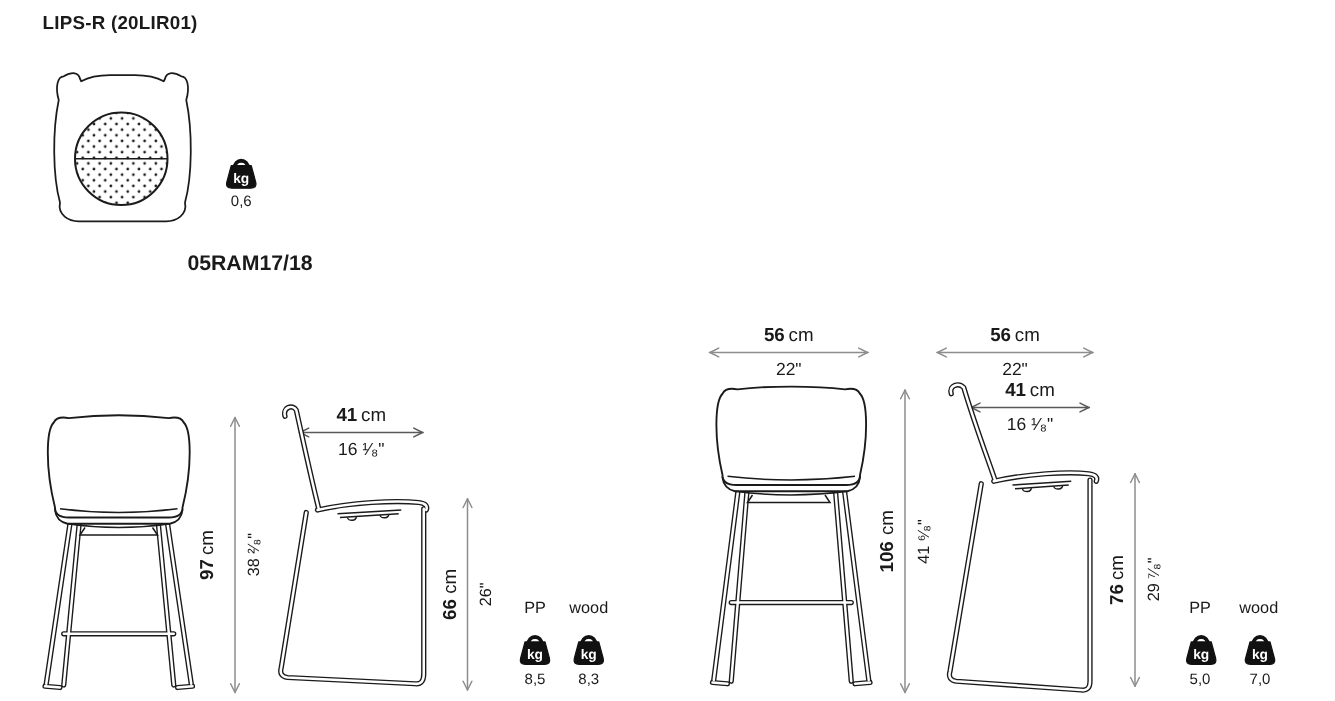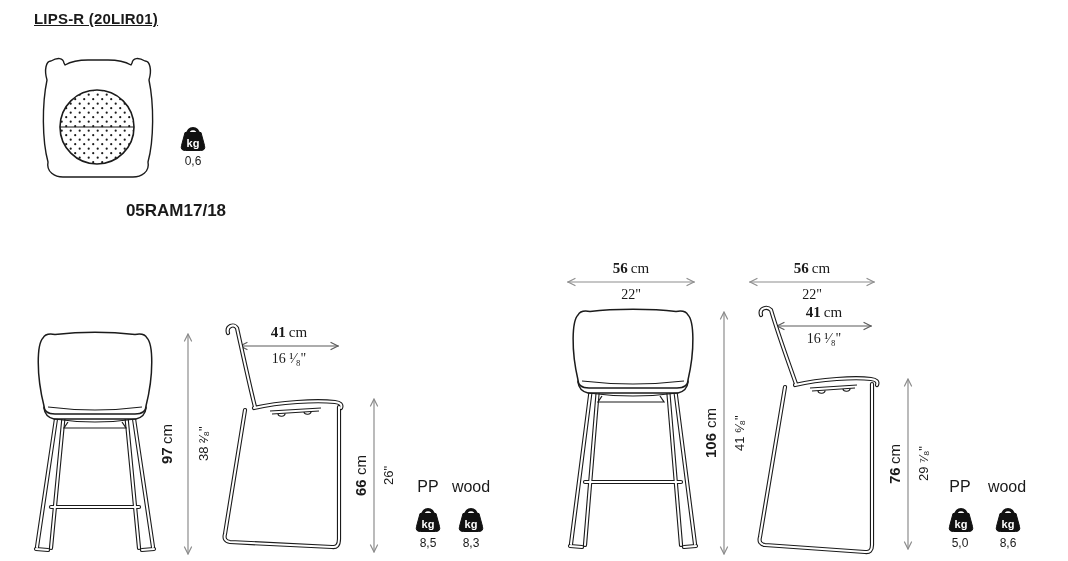--- a/index.html
+++ b/index.html
@@ -2,21 +2,21 @@
 <html><head>
 <meta charset="utf-8">
 <style>
   html,body{margin:0;padding:0;background:#fff;}
   #canvas{position:relative;width:1068px;height:561px;background:#fff;overflow:hidden;
           font-family:"Liberation Sans",sans-serif;color:#1a1a1a;}
   .abs{position:absolute;}
   .ttl{font-size:15px;font-weight:bold;letter-spacing:.2px;}
   .mhead{font-size:17px;font-weight:bold;text-align:center;}
   
-  .hdim{position:absolute;text-align:center;line-height:1;font-family:Liberation Serif, serif;}
+  .hdim{position:absolute;text-align:center;line-height:1;}
   .hdim .dv{font-size:15px;font-weight:bold;height:15px;}
   .hdim .dv .u{font-weight:normal;margin-left:3px;}
   .hdim svg{display:block;margin:1px 0;}
   .hdim .di{font-size:14px;font-weight:normal;height:15px;margin-top:1px;}
   
   .vlab{position:absolute;display:flex;align-items:center;justify-content:center;
         writing-mode:vertical-rl;transform:rotate(180deg);gap:4px;line-height:1;}
   .vlab b{font-size:15px;}
   .vlab .u{font-weight:normal;font-size:15px;}
   .vlab.vin{font-size:13px;font-weight:normal;}
@@ -27,29 +27,29 @@
   .chair{position:absolute;overflow:visible;}
   .dblA path{stroke:#1b1b1b;stroke-width:4.2;fill:none;stroke-linecap:round;stroke-linejoin:round;}
   .dblB path{stroke:#fff;stroke-width:2;fill:none;stroke-linecap:round;stroke-linejoin:round;}
   .fillw{fill:#fff;stroke:#1b1b1b;stroke-width:1.5;stroke-linejoin:round;}
   .ln{fill:none;stroke:#1b1b1b;stroke-width:1.2;}
   .padshape{fill:#fff;stroke:#1b1b1b;stroke-width:1.4;stroke-linejoin:round;}
   .padcirc{stroke:#1b1b1b;stroke-width:1.6;}
   .khandle{stroke:#111;stroke-width:3.2;fill:none;}
   .kbag{fill:#111;stroke:#111;stroke-linejoin:round;}
   .kgt{font-family:"Liberation Sans",sans-serif;font-size:11px;font-weight:bold;fill:#fff;text-anchor:middle;}
-  .wlab{font-size:16px;text-align:center;}
+  .wlab{font-size:13px;text-align:center;}
   .wval{font-size:12px;text-align:center;}
 </style>
 </head>
 <body>
 
 <div id="canvas">
 
-  <div class="abs ttl" style="left:34px;top:10px;text-decoration:underline;">LIPS-R (20LIR01)</div>
+  <div class="abs ttl" style="left:34px;top:10px;">LIPS-R (20LIR01)</div>
 
   <svg class="abs" style="left:28px;top:52px;" width="140" height="132" viewBox="0 0 140 132">
     <defs>
       <pattern id="dotpat" width="9" height="9" patternUnits="userSpaceOnUse">
         <rect width="9" height="9" fill="#fff"></rect>
         <circle cx="2.2" cy="2.2" r="1.1" fill="#1b1b1b"></circle>
         <circle cx="6.7" cy="6.7" r="1.1" fill="#1b1b1b"></circle>
       </pattern>
     </defs>
     <path class="padshape" d="M19,28 C16,18 18,9 23,9 C30,5 35,6 36,11 L37,13 C44,9 52,8 60,8 L80,8 C88,8 96,9 103,13 L104,11 C105,6 110,5 117,9 C122,9 124,18 121,28 C126,52 126,88 120,110 C122,120 113,125 105,125 L35,125 C27,125 18,120 20,110 C14,88 14,52 19,28 Z"></path>
@@ -57,21 +57,21 @@
     <path class="ln" d="M32,75 L106,75"></path>
   </svg>
 
   <svg class="abs" style="left:179px;top:122px;" width="28" height="30" viewBox="0 0 28 30">
     <path class="khandle" d="M8.5,13 C8.5,4.5 19.5,4.5 19.5,13"></path>
     <path class="kbag" d="M6,10.5 L22,10.5 L25.5,23.5 Q26.8,28.5 21.5,28.5 L6.5,28.5 Q1.2,28.5 2.5,23.5 Z"></path>
     <text x="14" y="24.5" class="kgt">kg</text>
   </svg>
   <div class="abs wval" style="left:168px;top:154px;width:50px;">0,6</div>
 
-  <div class="abs mhead" style="left:76px;top:201px;width:200px;">05RAM17/18</div>
+  <div class="abs mhead" style="left:100px;top:201px;width:200px;">05RAM17/18</div>
 
 
 
   <div class="hdim" style="left:238px;top:325px;width:102px;">
     <div class="dv"><b>41</b><span class="u">cm</span></div>
     <svg class="har dk" width="102" height="10" viewBox="0 0 102 10">
         <line x1="1.5" y1="5" x2="100.5" y2="5"></line>
         <polyline points="9,1.5 2,5 9,8.5"></polyline>
         <polyline points="93,1.5 100,5 93,8.5"></polyline>
       </svg>
@@ -260,15 +260,15 @@
     <path class="khandle" d="M8.5,13 C8.5,4.5 19.5,4.5 19.5,13"></path>
     <path class="kbag" d="M6,10.5 L22,10.5 L25.5,23.5 Q26.8,28.5 21.5,28.5 L6.5,28.5 Q1.2,28.5 2.5,23.5 Z"></path>
     <text x="14" y="24.5" class="kgt">kg</text>
   </svg>
   <svg class="abs" style="left:994px;top:503px;" width="28" height="30" viewBox="0 0 28 30">
     <path class="khandle" d="M8.5,13 C8.5,4.5 19.5,4.5 19.5,13"></path>
     <path class="kbag" d="M6,10.5 L22,10.5 L25.5,23.5 Q26.8,28.5 21.5,28.5 L6.5,28.5 Q1.2,28.5 2.5,23.5 Z"></path>
     <text x="14" y="24.5" class="kgt">kg</text>
   </svg>
   <div class="abs wval" style="left:942px;top:536px;width:36px;">5,0</div>
-  <div class="abs wval" style="left:990px;top:536px;width:36px;">8,6</div>
+  <div class="abs wval" style="left:990px;top:536px;width:36px;">7,0</div>
 
 </div>
 
 </body></html>

